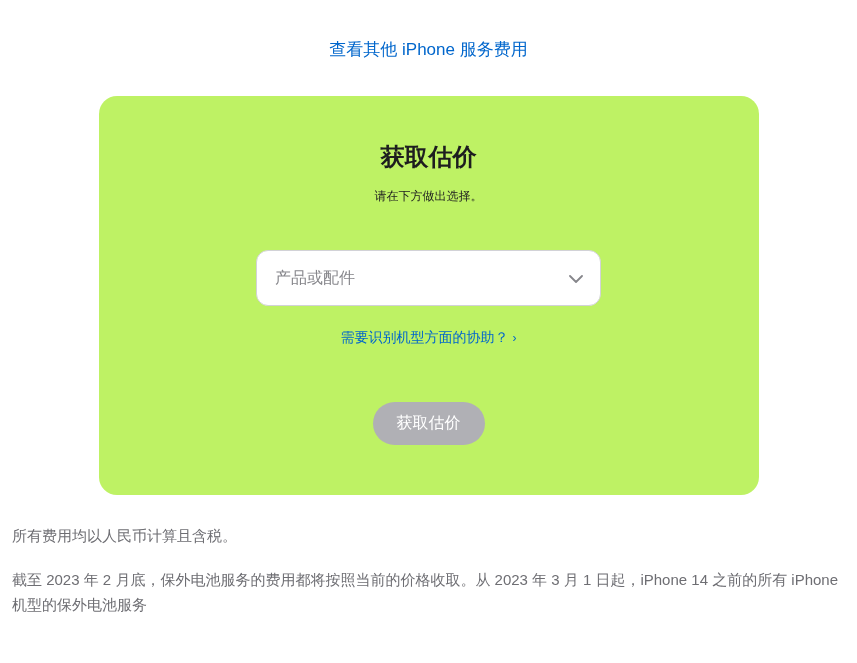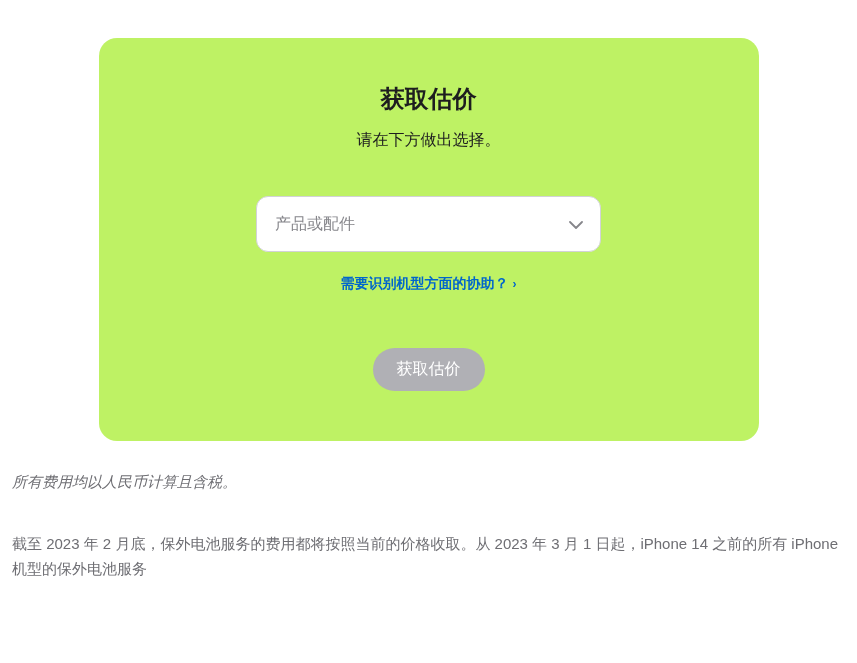--- a/index.html
+++ b/index.html
@@ -35,21 +35,21 @@
       padding: 45px 40px 50px 40px;
       text-align: center;
     }
     .card-title {
       font-size: 24px;
       font-weight: 600;
       color: #1d1d1f;
       margin-bottom: 15px;
     }
     .card-subtitle {
-      font-size: 16px;
+      font-size: 12px;
       color: #1d1d1f;
       margin-bottom: 45px;
     }
     .select-wrapper {
       position: relative;
       width: 345px;
       margin: 0 auto 22px auto;
     }
     .select {
       width: 100%;
@@ -71,21 +71,20 @@
       position: absolute;
       right: 18px;
       top: 50%;
       transform: translateY(-50%);
       pointer-events: none;
       color: #86868b;
     }
     .help-link {
       margin-top: 5px;
       margin-bottom: 55px;
-      font-weight: bold;
     }
     .help-link a {
       color: #0066cc;
       text-decoration: none;
       font-size: 14px;
     }
     .help-link .chevron-right {
       display: inline-block;
       margin-left: 4px;
       font-size: 12px;
@@ -101,28 +100,30 @@
       font-size: 16px;
       cursor: default;
     }
     .footnotes {
       margin: 28px 10px 0 12px;
       font-size: 15px;
       color: #6e6e73;
       line-height: 1.7;
     }
     .footnote-1 {
-      margin-bottom: 36px;
-      font-style: italic;
+      margin-bottom: 18px;
     }
   </style>
 </head>
 <body>
 
 <div class="container">
+  <div class="top-link">
+    <a href="#">查看其他 iPhone 服务费用</a>
+  </div>
 
   <div class="card">
     <h2 class="card-title">获取估价</h2>
     <p class="card-subtitle">请在下方做出选择。</p>
 
     <div class="select-wrapper">
       <div class="select">产品或配件</div>
       <span class="chevron">
         <svg width="14" height="8" viewBox="0 0 14 8" fill="none">
             <path d="M1 1 L7 7 L13 1" stroke="#86868b" stroke-width="1.8" stroke-linecap="round" stroke-linejoin="round"></path>

